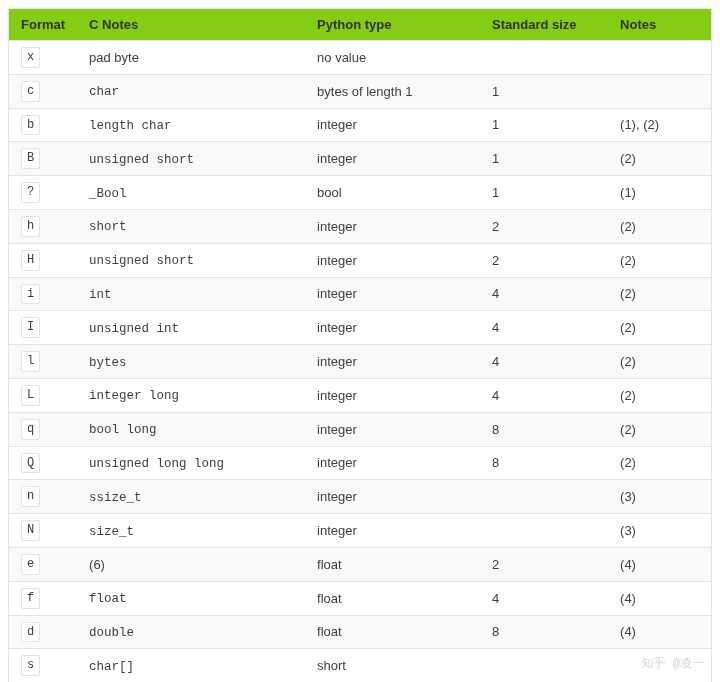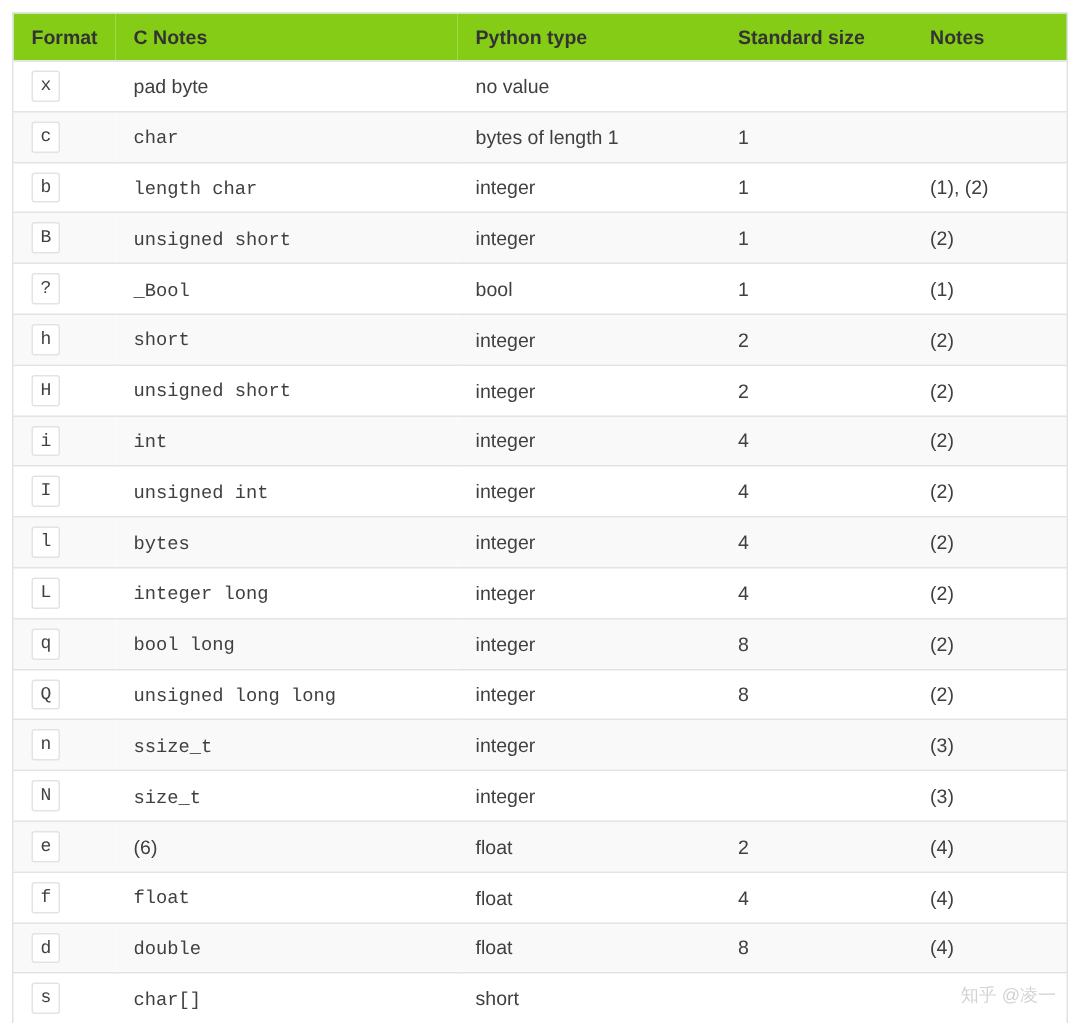--- a/index.html
+++ b/index.html
@@ -61,21 +61,21 @@
   .col-size { width: 128px; }
   .col-notes { }
   .watermark {
     position: fixed;
     right: 16px;
     bottom: 10px;
     font-size: 12px;
     color: #bbb;
     opacity: 0.65;
     pointer-events: none;
-    font-family: Liberation Sans, sans-serif;
+    font-family: Liberation Mono, monospace;
   }
 </style>
 </head>
 <body>
 
 <table>
   <thead>
     <tr>
       <th class="col-format">Format</th>
       <th class="col-ctype">C Notes</th>

